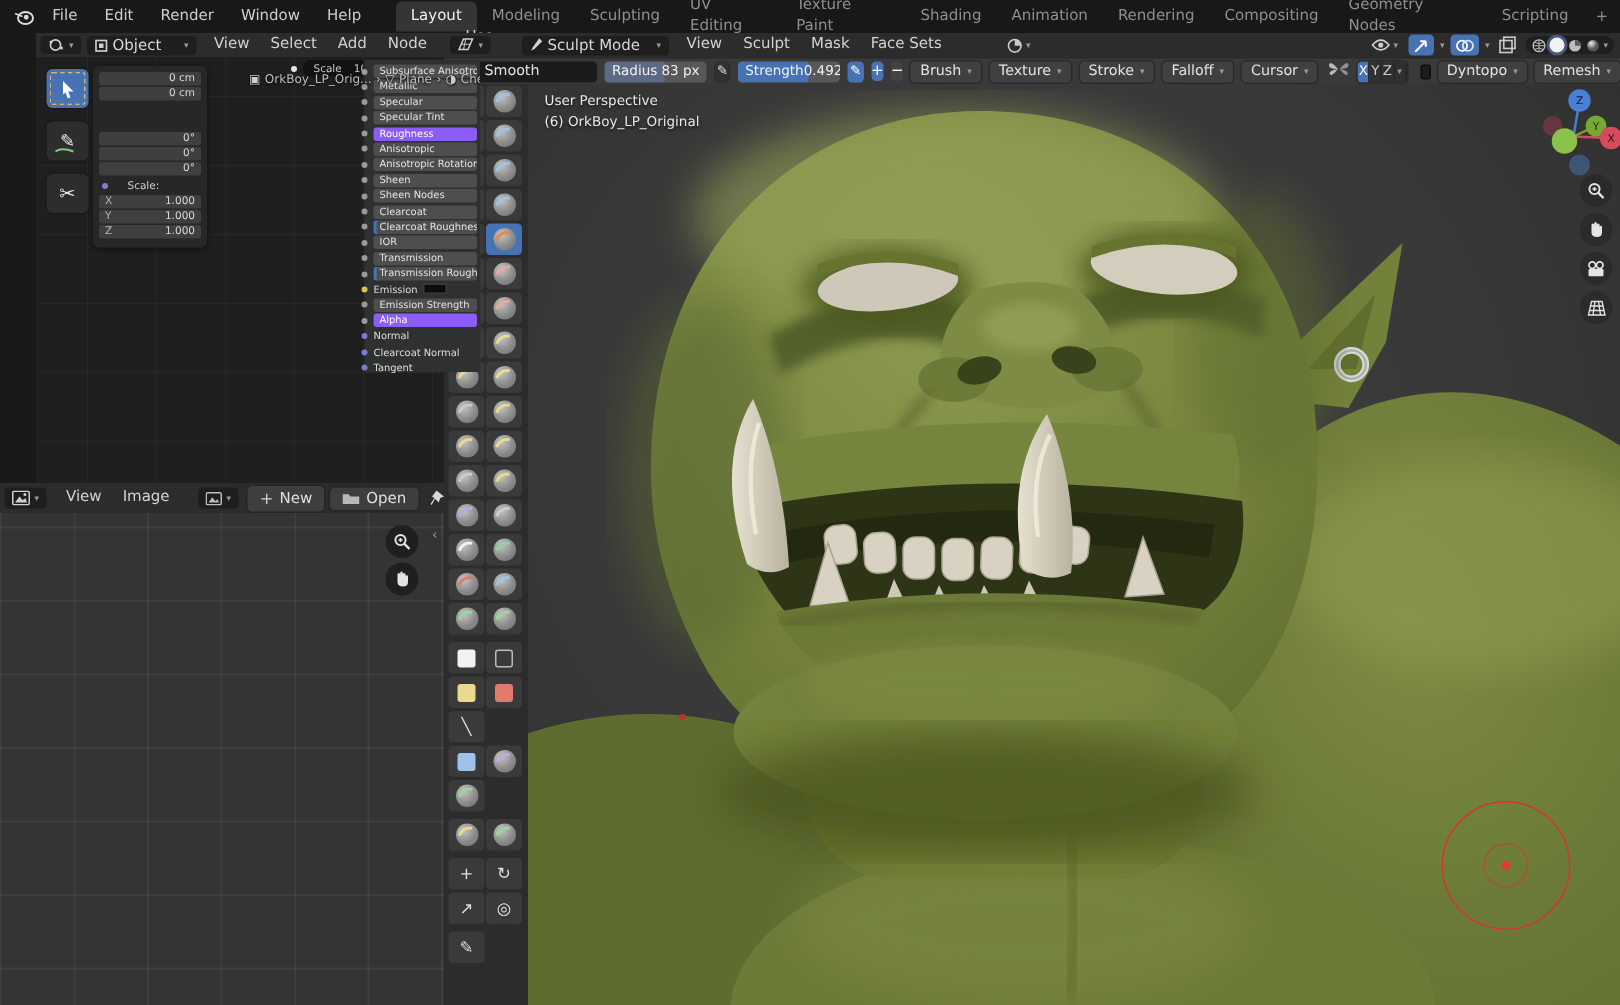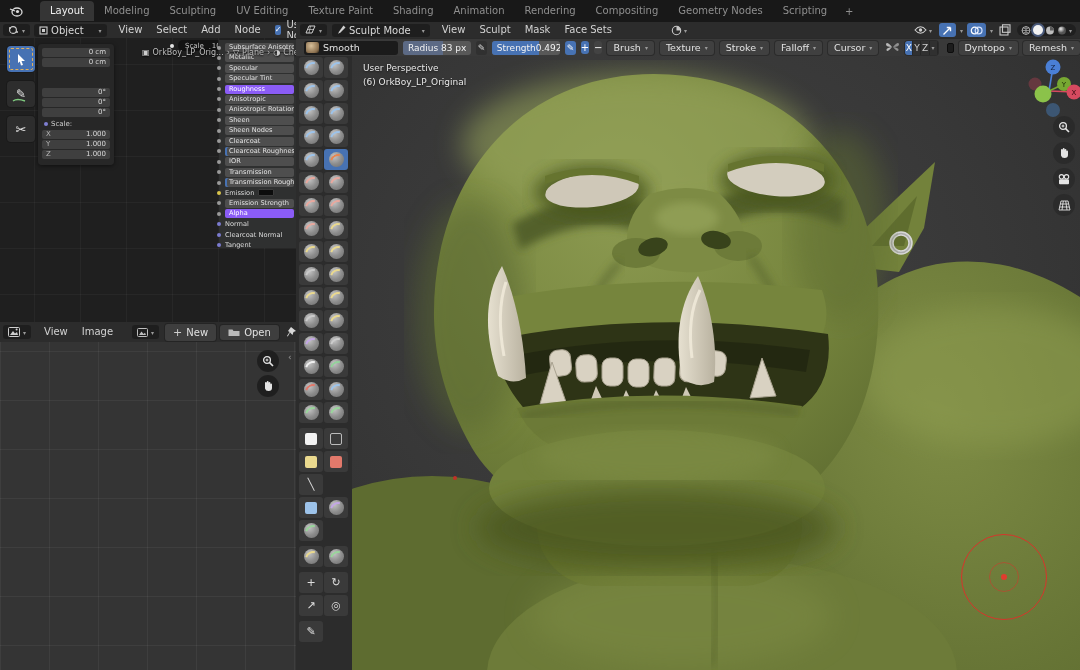--- a/index.html
+++ b/index.html
@@ -20,40 +20,40 @@
 
   
   .hdr { display:flex; align-items:center; font-size:10px; color:#d2d2d2; background:#2c2c2c; }
   .hdr .mi { padding:0 7px; line-height:16px; }
   .pill { display:inline-flex; align-items:center; gap:3px; background:#1e1e1e; border-radius:3px;
     padding:1px 5px; color:#d8d8d8; }
   .caret { font-size:6px; color:#9a9a9a; }
   .icbtn { display:inline-flex; align-items:center; justify-content:center; border-radius:3px; }
 
   
-  .node-editor { left:0; top:22px; width:296px; height:300px; }
+  .node-editor { left:0; top:22px; width:296px; height:300px;padding-left:24px; }
   .ne-header { height:16px; padding-left:3px; gap:1px; }
   .ne-content { position:relative; width:296px; height:284px; overflow:hidden; background:#1f1f1f;
     background-image:linear-gradient(rgba(255,255,255,.035) 1px, transparent 1px),
                      linear-gradient(90deg, rgba(255,255,255,.035) 1px, transparent 1px);
     background-size:46px 46px; background-position:-12px -20px;}
   .checkbox { width:10px; height:10px; background:#4772b3; border-radius:2px; color:#fff;
     font-size:8px; line-height:10px; text-align:center; margin-right:4px; }
 
   .tools { position:absolute; left:7px; top:8px; width:30px; }
   .toolbtn { width:28px; height:26px; background:#2d2d2d; border-radius:4px; margin-bottom:9px;
     display:flex; align-items:center; justify-content:center; color:#e6e6e6; font-size:13px; box-shadow:0 0 0 1px #1a1a1a; }
   .toolbtn.sel { background:#4772b3; outline:1px dashed #e2b15a; outline-offset:-3px; }
 
   .xform { position:absolute; left:38px; top:6px; width:76px; background:rgba(40,40,40,.96);
     border-radius:4px; padding:4px 4px 5px 4px; box-shadow:0 1px 4px rgba(0,0,0,.5); }
   .xf-field { height:9px; background:#3f3f3f; border-radius:2px; margin-bottom:1px; font-size:7px;
     color:#d8d8d8; display:flex; align-items:flex-start; justify-content:flex-end; padding:0 4px; }
   .xf-field .ax { margin-right:auto; color:#b5b5b5; }
-  .xf-label { font-size:7px; color:#cfcfcf; margin:3px 0 2px 2px; display:flex; align-items:center; gap:3px; }
+  .xf-label { font-size:7px; color:#cfcfcf; margin:3px 0 2px 2px; display:flex; align-items:center; gap:13px; }
   .xf-label i { width:4px; height:4px; border-radius:50%; background:#7f7fd2; }
   .xf-gap { height:20px; }
 
   .scale-pill { position:absolute; left:178px; top:2px; height:11px; background:rgba(16,16,16,.85);
     border-radius:5px; display:flex; gap:8px; align-items:center; padding:0 7px; font-size:7px; color:#c9c9c9; }
   .scale-dot { position:absolute; left:170px; top:6px; width:4px; height:4px; border-radius:50%; background:#e4e4e4; }
 
   .crumbs { position:absolute; left:142px; top:10px; display:flex; align-items:center; gap:3px;
     font-size:8px; color:#bdbdbd; white-space:nowrap; z-index:5; text-shadow:0 1px 2px #000; }
   .crumbs .ci { font-size:8px; color:#cdcdcd; }
@@ -145,20 +145,27 @@
 <div id="app">
 
   <div class="topbar abs">
     <span class="logo">
       <svg width="14" height="11" viewBox="0 0 14 11">
           <ellipse cx="8" cy="6" rx="5" ry="4" fill="none" stroke="#dcdcdc" stroke-width="1.3"></ellipse>
           <circle cx="8.5" cy="5.5" r="1.6" fill="#dcdcdc"></circle>
           <path d="M1 3 L6 5" stroke="#dcdcdc" stroke-width="1.2"></path>
         </svg>
     </span>
+    <nav id="topbar-menus" style="display:flex">
+        <span class="tb-menu">File</span>
+        <span class="tb-menu">Edit</span>
+        <span class="tb-menu">Render</span>
+        <span class="tb-menu">Window</span>
+        <span class="tb-menu">Help</span>
+      </nav>
     <div class="tabs" id="tabs">
         <span class="tab active">Layout</span>
         <span class="tab">Modeling</span>
         <span class="tab">Sculpting</span>
         <span class="tab">UV Editing</span>
         <span class="tab">Texture Paint</span>
         <span class="tab">Shading</span>
         <span class="tab">Animation</span>
         <span class="tab">Rendering</span>
         <span class="tab">Compositing</span>
@@ -423,21 +430,21 @@
 
   <div class="viewport abs">
     <div class="hdr vp-header">
       <span class="pill">
         <svg width="11" height="10" viewBox="0 0 11 10">
             <path d="M1 8 L4 1 H10 L7 8 Z" fill="none" stroke="#cfcfcf" stroke-width="1"></path>
             <path d="M2.5 4.5 H8.5 M5.5 1 L4 8" stroke="#cfcfcf" stroke-width=".7"></path>
           </svg>
         <span class="caret">▾</span>
       </span>
-      <span class="pill" style="margin-left:4px">
+      <span class="pill" style="margin-left:20px">
         <svg width="9" height="10" viewBox="0 0 9 10">
             <path d="M6.5.5 L8.5 2.5 L3.5 7.5 L1 8.8 L2.3 6.3 Z" fill="#cfcfcf"></path>
           </svg>
         <span>Sculpt Mode</span>
         <span class="caret" style="margin-left:8px">▾</span>
       </span>
       <nav id="vp-menus" style="display:flex;margin-left:4px">
           <span class="mi">View</span>
           <span class="mi">Sculpt</span>
           <span class="mi">Mask</span>

